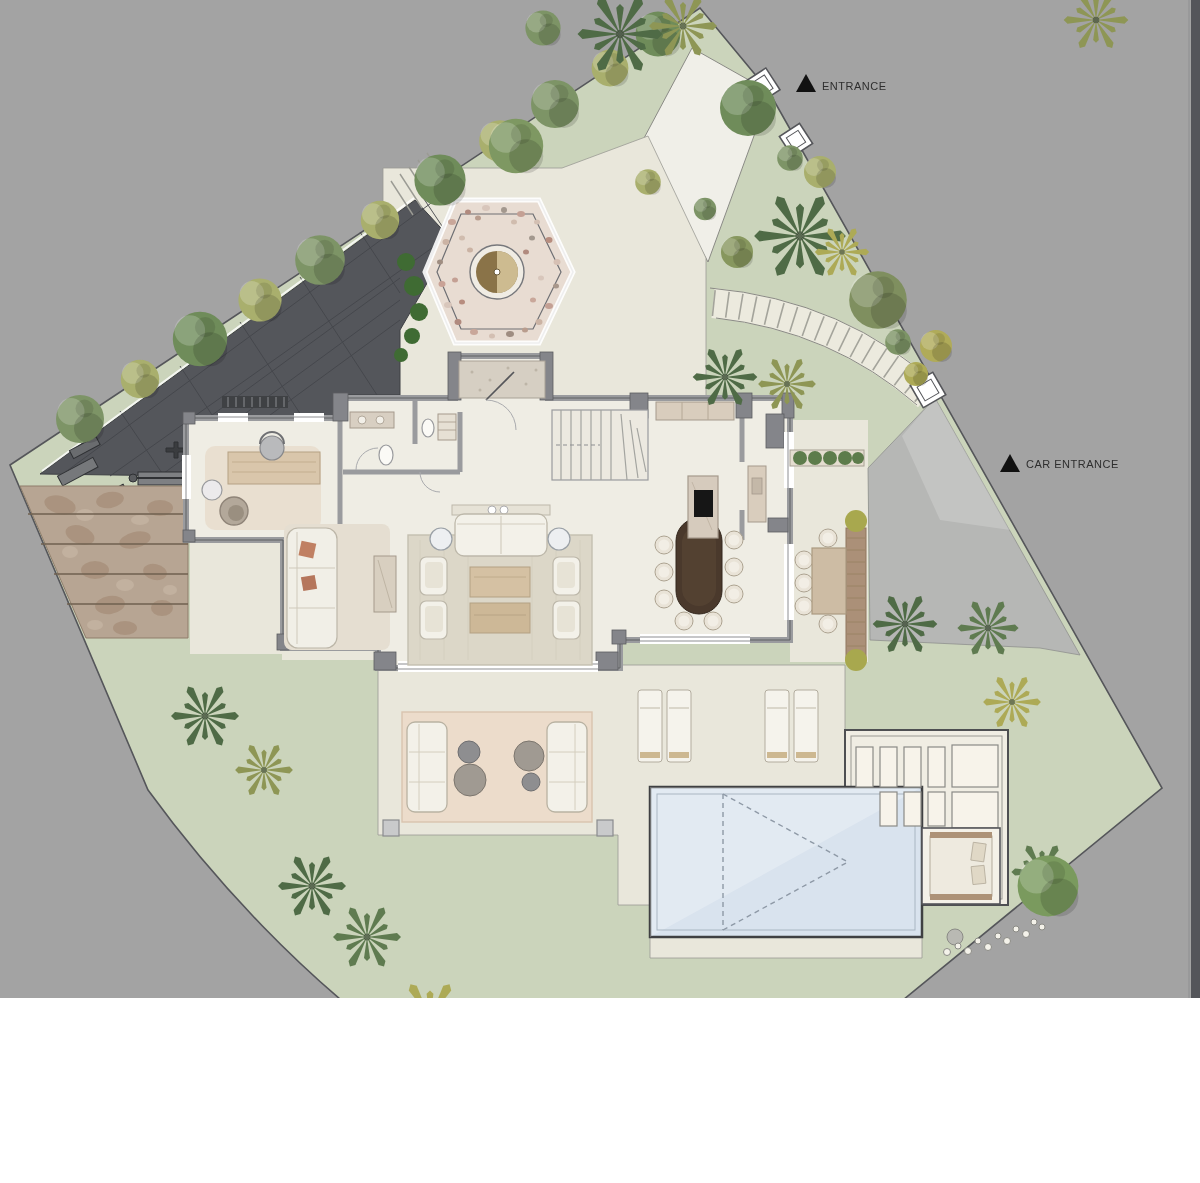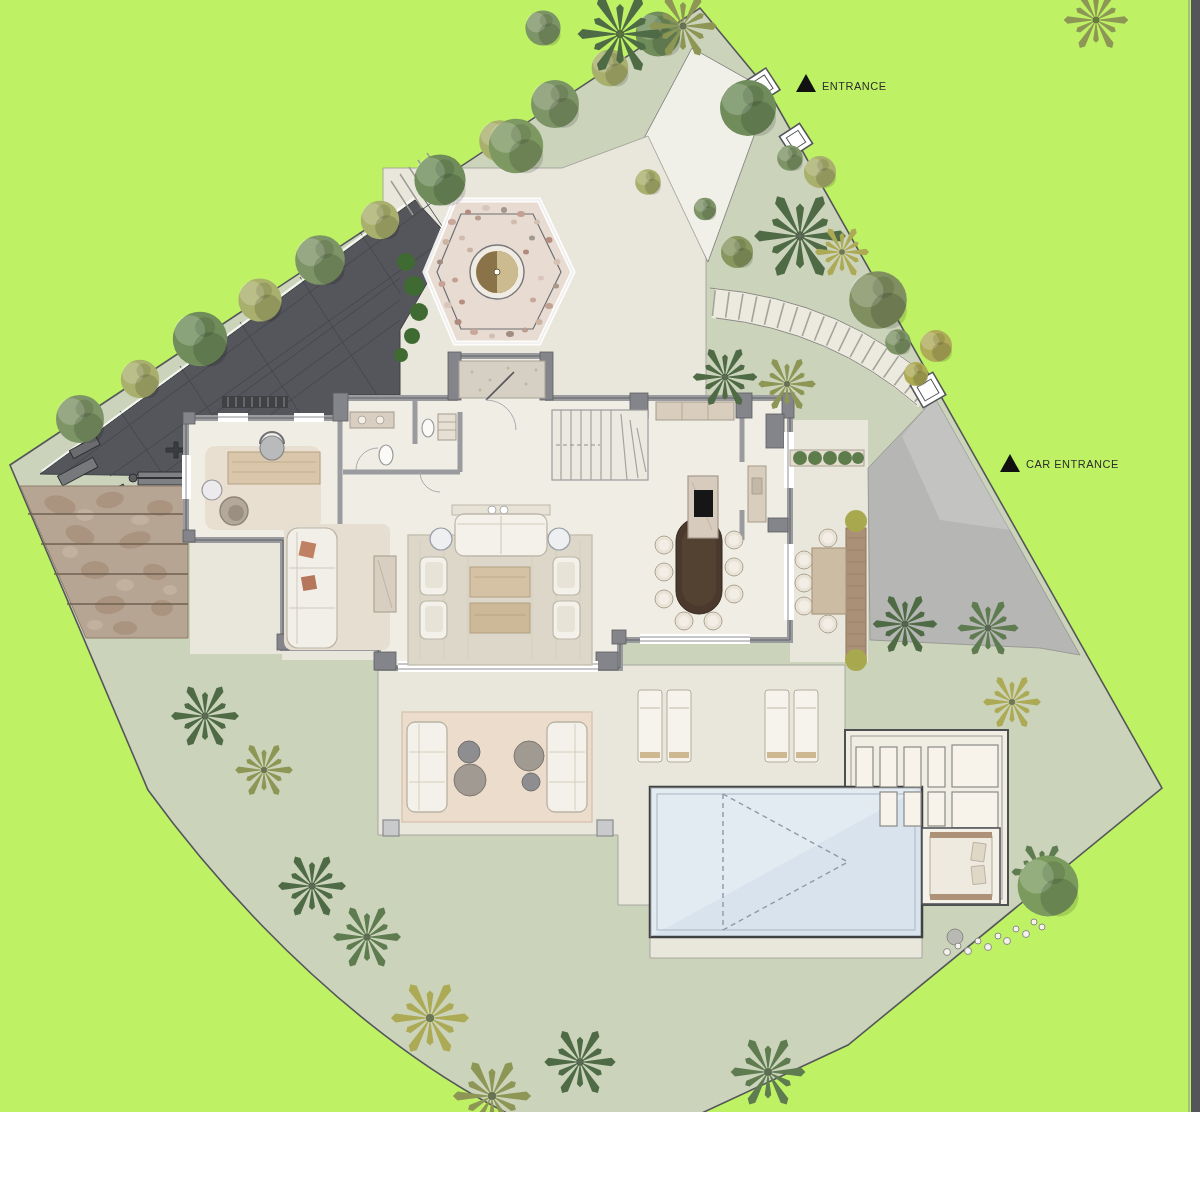--- a/index.html
+++ b/index.html
@@ -1,16 +1,16 @@
 <!DOCTYPE html>
 <html style="--lawn: #cbd4bb; --paving: #e9e7db; --paving-light: #f0efe8; --driveway: #54565b; --concrete: #b6b7b5; --floor: #efede4; --wall: #9a9b9e; --wall-dark: #84858a; --pool-water: #d9e3ee; --wood: #cdb493; --furniture-cream: #f3f1e9; --rug: #dcd7c8; --label: #2e2e2e; --palm-dark: #4f6b46; --palm-olive: #8e9655; --flagstone: #b7a593; --pool-outline: #3f4042;"><head>
 <meta charset="utf-8">
 <style>
   html,body{margin:0;padding:0;background:#ffffff;}
-  .page{position:relative;width:1200px;height:1112px;background:#bef264;overflow:hidden;
+  .page{position:relative;width:1200px;height:998px;background:#a3a3a3;overflow:hidden;
         font-family:"Liberation Sans", sans-serif;}
   svg{display:block}
   
   .c-lawn   {fill:var(--lawn,#cbd4bb);}
   .c-pav    {fill:var(--paving,#e9e7db);}
   .c-pav2   {fill:var(--paving-light,#f0efe8);}
   .c-drive  {fill:var(--driveway,#54565b);}
   .c-conc   {fill:var(--concrete,#b6b7b5);}
   .c-floor  {fill:var(--floor,#efede4);}
   .c-water  {fill:var(--pool-water,#d9e3ee);}

